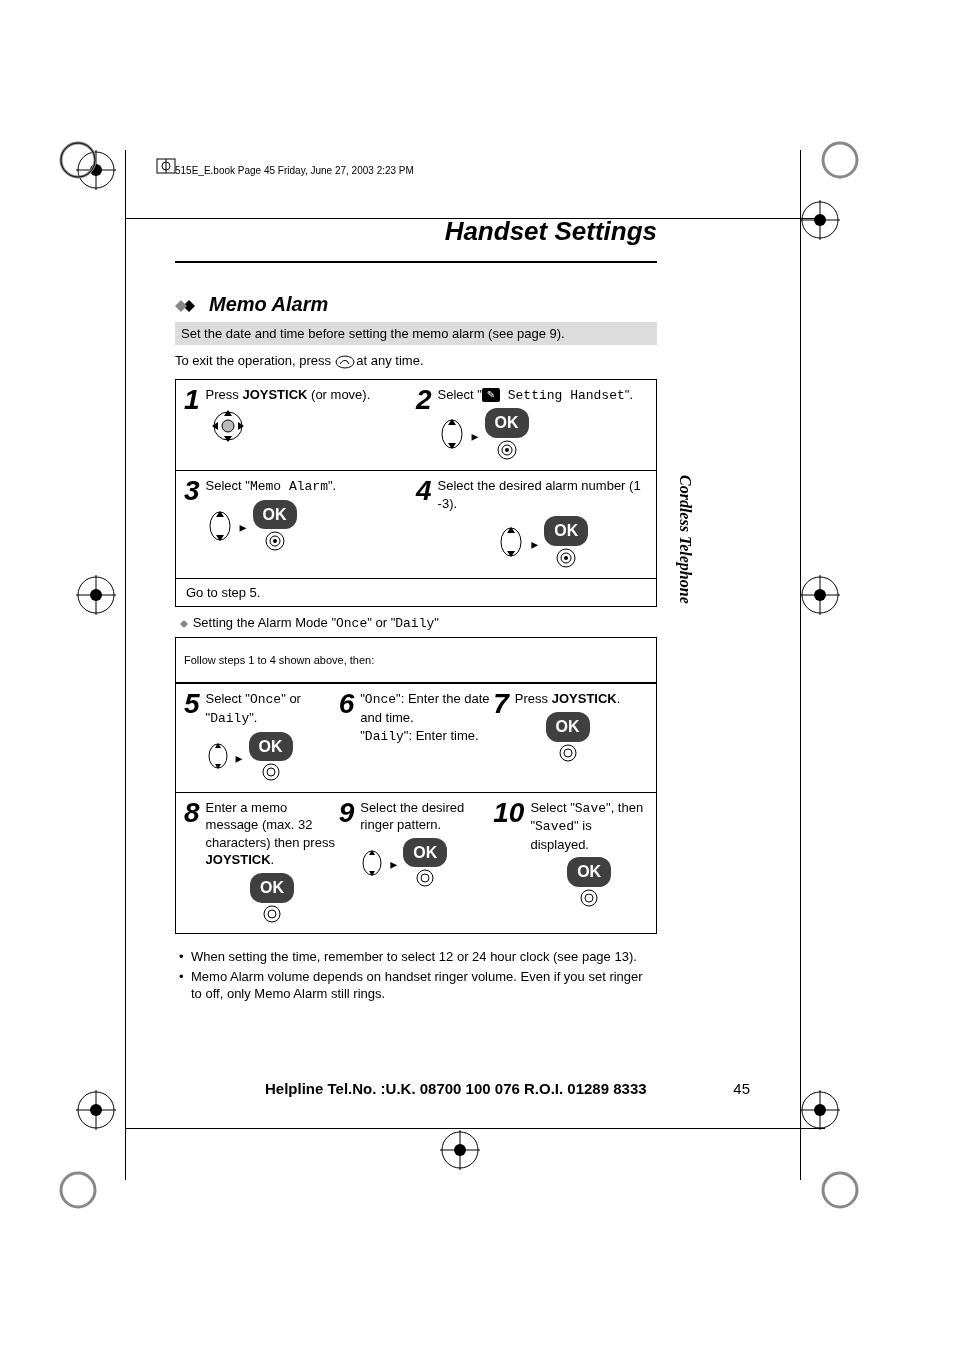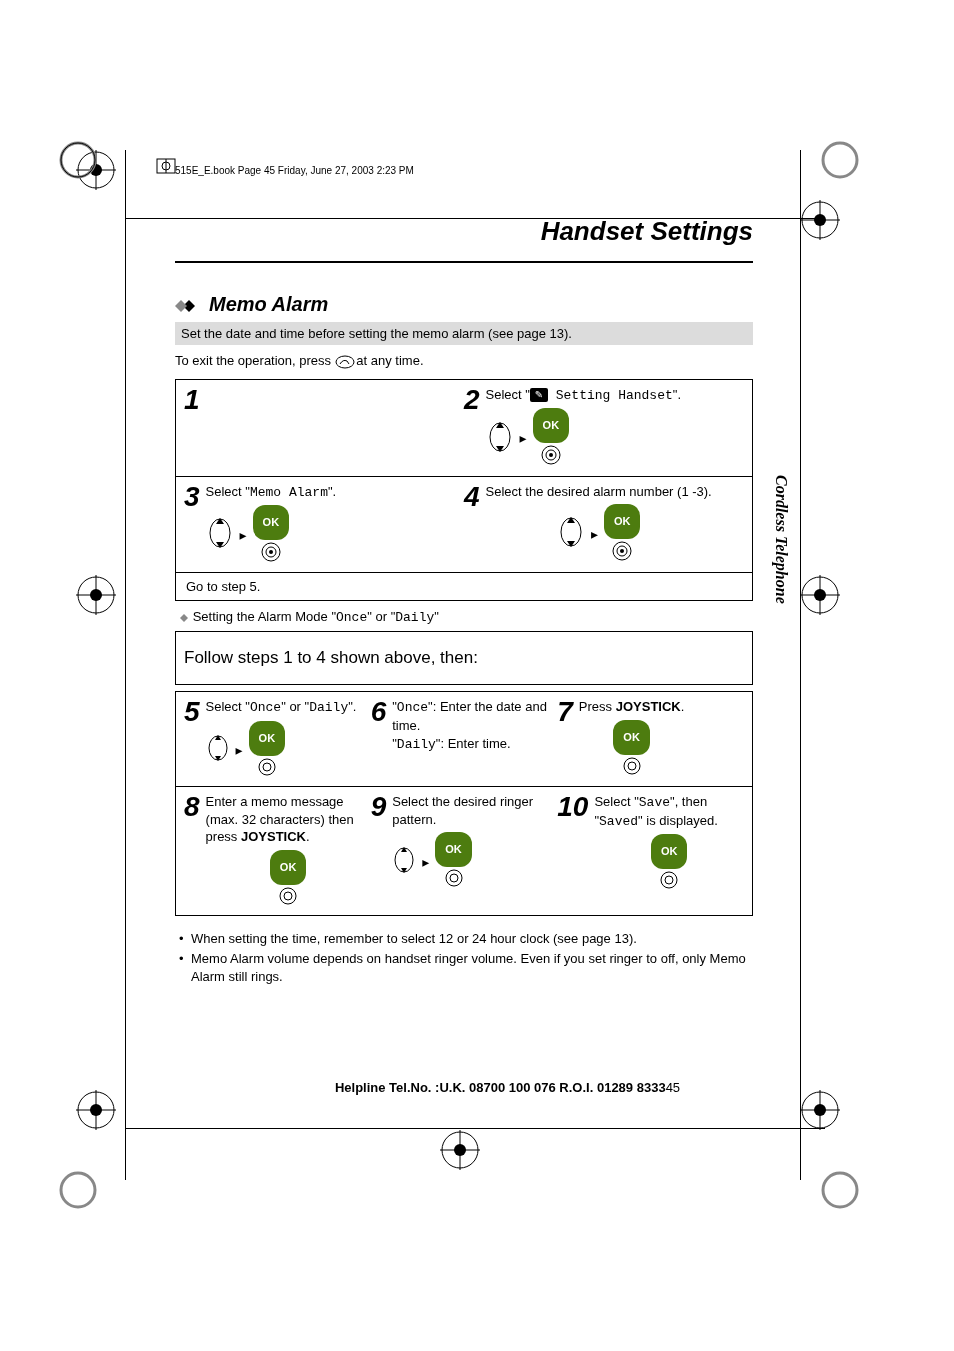--- a/index.html
+++ b/index.html
@@ -1,45 +1,45 @@
 <!DOCTYPE html>
 <html><head>
 <meta charset="utf-8">
 <style>
   html,body{margin:0;padding:0;background:#fff;font-family:Arial,Helvetica,sans-serif;color:#000;width:954px;height:1351px;position:relative;}
-  .page{position:absolute;left:175px;top:165px;width:578px;}
+  .page{position:absolute;left:175px;top:165px;width:482px;}
   .header-line{font-size:10px;margin-bottom:40px;}
   .title-block{border-bottom:2px solid #000;text-align:right;padding-bottom:14px;margin-bottom:30px;}
   .title{font-size:26px;font-weight:700;font-style:italic;}
   .section-title{font-size:20px;font-weight:700;font-style:italic;margin-bottom:6px;}
   .diamond{display:inline-block;vertical-align:middle;margin-right:6px;}
   .note-bar{background:#dcdcdc;padding:4px 6px;font-size:13px;margin-bottom:8px;}
   .exit-line{font-size:13px;margin-bottom:10px;}
   .steps-box{border:1px solid #000;}
   .row{display:flex;align-items:flex-start;padding:6px 8px;}
   .row.border-b{border-bottom:1px solid #000;}
   .half{width:50%;display:flex;align-items:flex-start;}
   .num{font-size:28px;font-weight:700;font-style:italic;margin-right:6px;line-height:1;}
   .step-text{font-size:13px;line-height:1.35;}
   .step-text .b{font-weight:700;}
   .step-text .mono{font-family:"Courier New",monospace;}
   .icons-row{display:flex;align-items:center;gap:6px;margin-top:4px;}
-  .ok-badge{display:inline-flex;align-items:center;justify-content:center;background:#4d7c0f;color:#fff;border-radius:12px;padding:10px 10px;font-size:11px;font-weight:700;}
+  .ok-badge{display:inline-flex;align-items:center;justify-content:center;background:#404040;color:#fff;border-radius:12px;padding:4px 10px;font-size:16px;font-weight:700;}
   .go-step{text-align:left;font-size:13px;padding:6px 10px;}
   .sub-heading{font-size:13px;padding:8px 0 6px 0;}
   .sub-heading .b{font-weight:400;}
   .sub-heading .mono{font-family:"Courier New",monospace;}
-  .follow-box{border:1px solid #000;padding:16px 8px;font-size:17px;margin-bottom:6px;}
+  .follow-box{border:1px solid #000;padding:16px 8px;font-size:11px;margin-bottom:0;}
   .three-row{display:flex;padding:6px 8px;}
   .third{width:33.33%;display:flex;align-items:flex-start;}
   .bullets{font-size:13px;margin:14px 0 0 4px;}
   .bullets .bl{display:flex;gap:6px;line-height:1.35;margin-bottom:2px;}
   .bullets .dot{width:6px;flex-shrink:0;}
   .side-tab{position:absolute;right:-37px;top:310px;writing-mode:vertical-rl;font-style:italic;font-weight:700;font-size:16px;font-family:"Times New Roman",serif;}
-  .footer{position:absolute;left:175px;top:1080px;width:575px;display:flex;justify-content:center;font-size:13px;}
+  .footer{position:absolute;left:175px;top:1080px;width:575px;display:flex;justify-content:space-between;font-size:15px;}
   .footer .b{font-weight:700;}
   .footer .pn{font-weight:400;}
   
   .mark{position:absolute;}
   .mark svg{display:block;}
   .crop-h{position:absolute;height:0;border-top:1px solid #000;}
   .crop-v{position:absolute;width:0;border-left:1px solid #000;}
   .wrench-icon{display:inline-flex;align-items:center;justify-content:center;width:18px;height:14px;background:#000;color:#fff;font-size:10px;border-radius:2px;vertical-align:middle;}
   .hand-icon{display:inline-block;width:18px;height:14px;vertical-align:middle;}
   .icons-block{margin-top:4px;}
@@ -149,37 +149,50 @@
   <div style="display:flex;align-items:center;">
     <span class="diamond">
       <svg width="28" height="16">
           <polygon points="8,8 14,2 20,8 14,14" fill="#000"></polygon>
           <polygon points="0,8 6,2 12,8 6,14" fill="#888"></polygon>
         </svg>
     </span>
     <span class="section-title">Memo Alarm</span>
   </div>
 
-  <div class="note-bar">Set the date and time before setting the memo alarm (see page 13).</div>
+  <div class="note-bar">Set the date and time before setting the memo alarm (see page 9).</div>
 
   <div class="exit-line">
     <span>To exit the operation, press </span>
     <span class="hand-icon">
       <svg width="20" height="14">
           <ellipse cx="10" cy="7" rx="9" ry="6" fill="none" stroke="#000"></ellipse>
           <path d="M5 9 Q8 4 12 6 L14 9" fill="none" stroke="#000"></path>
         </svg>
     </span>
     <span> at any time.</span>
   </div>
 
   <div class="steps-box">
     <div class="row border-b">
       <div class="half">
         <span class="num">1</span>
+        <div class="step-text">
+          <span>Press </span><span class="b">JOYSTICK</span><span> (or move).</span>
+          <div class="icons-block">
+            <svg width="44" height="38">
+                <circle cx="22" cy="19" r="14" fill="none" stroke="#000"></circle>
+                <circle cx="22" cy="19" r="6" fill="#bbb" stroke="#000"></circle>
+                <polygon points="22,3 18,9 26,9" fill="#000"></polygon>
+                <polygon points="22,35 18,29 26,29" fill="#000"></polygon>
+                <polygon points="6,19 12,15 12,23" fill="#000"></polygon>
+                <polygon points="38,19 32,15 32,23" fill="#000"></polygon>
+              </svg>
+          </div>
+        </div>
       </div>
       <div class="half">
         <span class="num">2</span>
         <div class="step-text">
           <span>Select "</span><span class="wrench-icon">✎</span><span class="mono">   Setting Handset</span><span>".</span>
           <div class="icons-row">
             <span><svg width="28" height="34">
                   <ellipse cx="14" cy="17" rx="10" ry="14" fill="none" stroke="#000"></ellipse>
                   <polygon points="14,2 10,8 18,8" fill="#000"></polygon>
                   <polygon points="14,32 10,26 18,26" fill="#000"></polygon>

